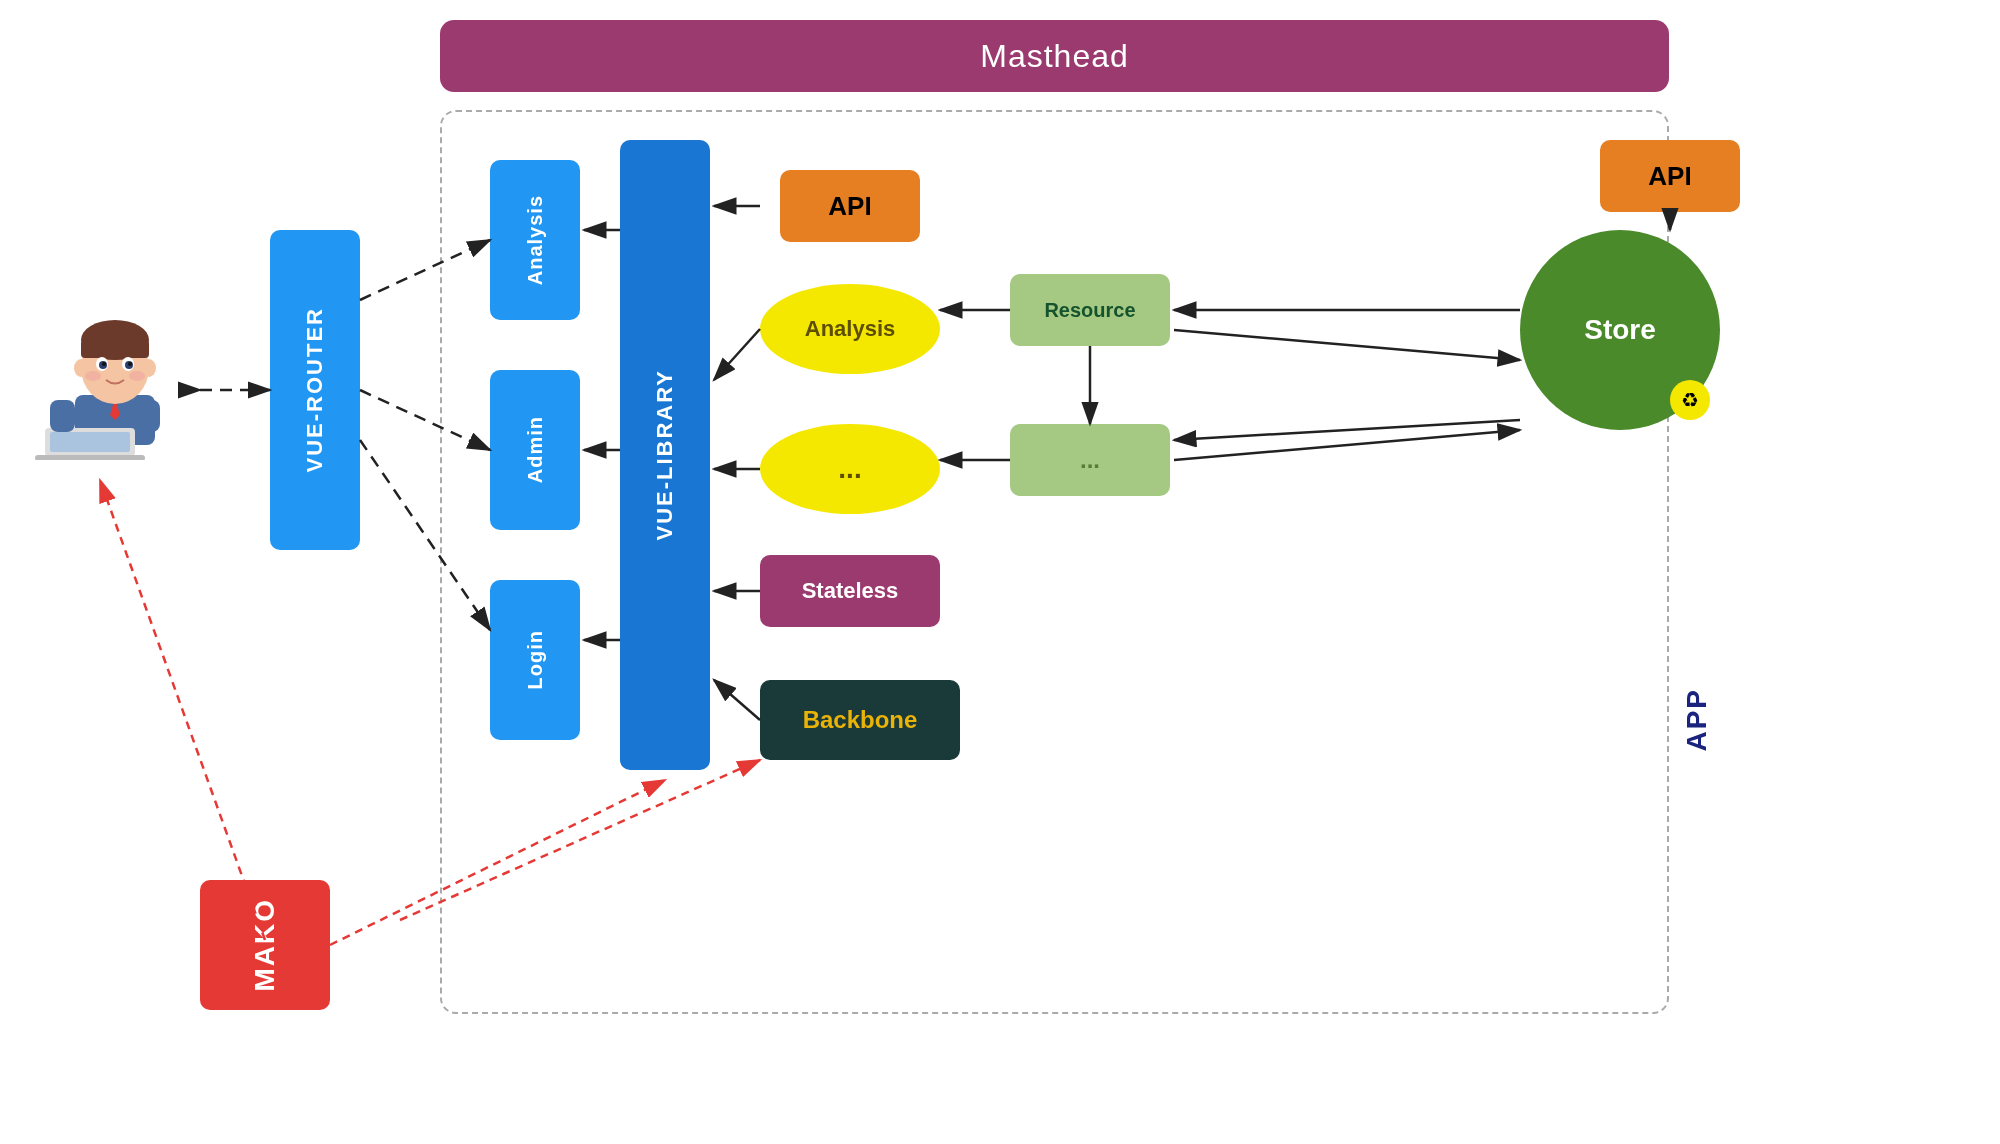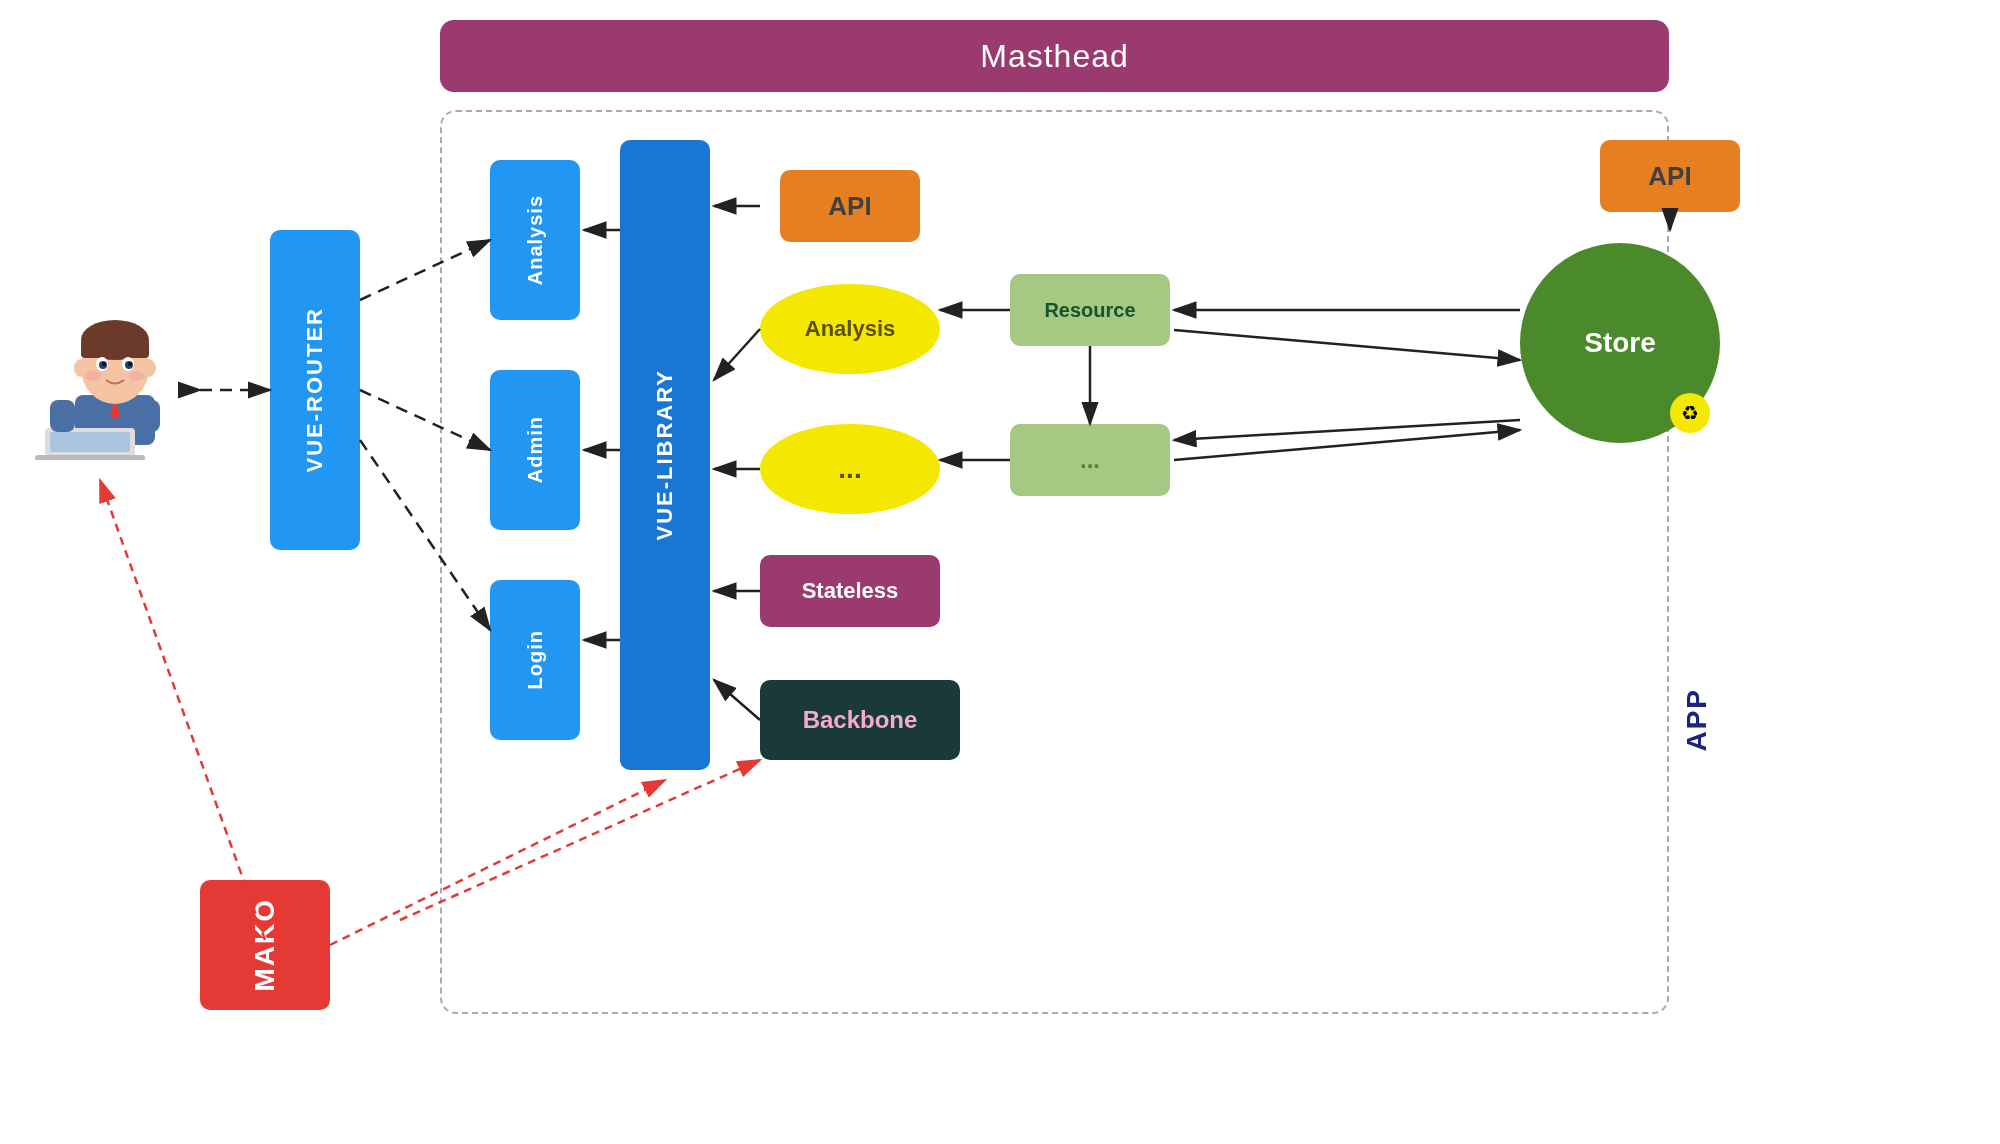--- a/index.html
+++ b/index.html
@@ -141,21 +141,21 @@
     }
 
     
     .api-box {
       position: absolute;
       background: #e67e22;
       border-radius: 10px;
       display: flex;
       align-items: center;
       justify-content: center;
-      color: #404040;
+      color: #000000;
       font-size: 26px;
       font-weight: 700;
     }
     .api-left {
       top: 170px;
       left: 780px;
       width: 140px;
       height: 72px;
     }
     .api-right {
@@ -229,21 +229,21 @@
       left: 760px;
       width: 200px;
       height: 80px;
       background: #1a3a3a;
       border-radius: 10px;
       display: flex;
       align-items: center;
       justify-content: center;
     }
     .backbone-label {
-      color: #f9a8d4;
+      color: #eab308;
       font-size: 24px;
       font-weight: 600;
     }
 
     
     .resource-box {
       position: absolute;
       background: #a5c882;
       border-radius: 10px;
       display: flex;
@@ -262,21 +262,21 @@
     .resource-dots {
       top: 424px;
       left: 1010px;
       width: 160px;
       height: 72px;
     }
 
     
     .store-circle {
       position: absolute;
-      top: 243px;
+      top: 230px;
       left: 1520px;
       width: 200px;
       height: 200px;
       background: #4a8a2a;
       border-radius: 50%;
       display: flex;
       align-items: center;
       justify-content: center;
       flex-direction: column;
     }

